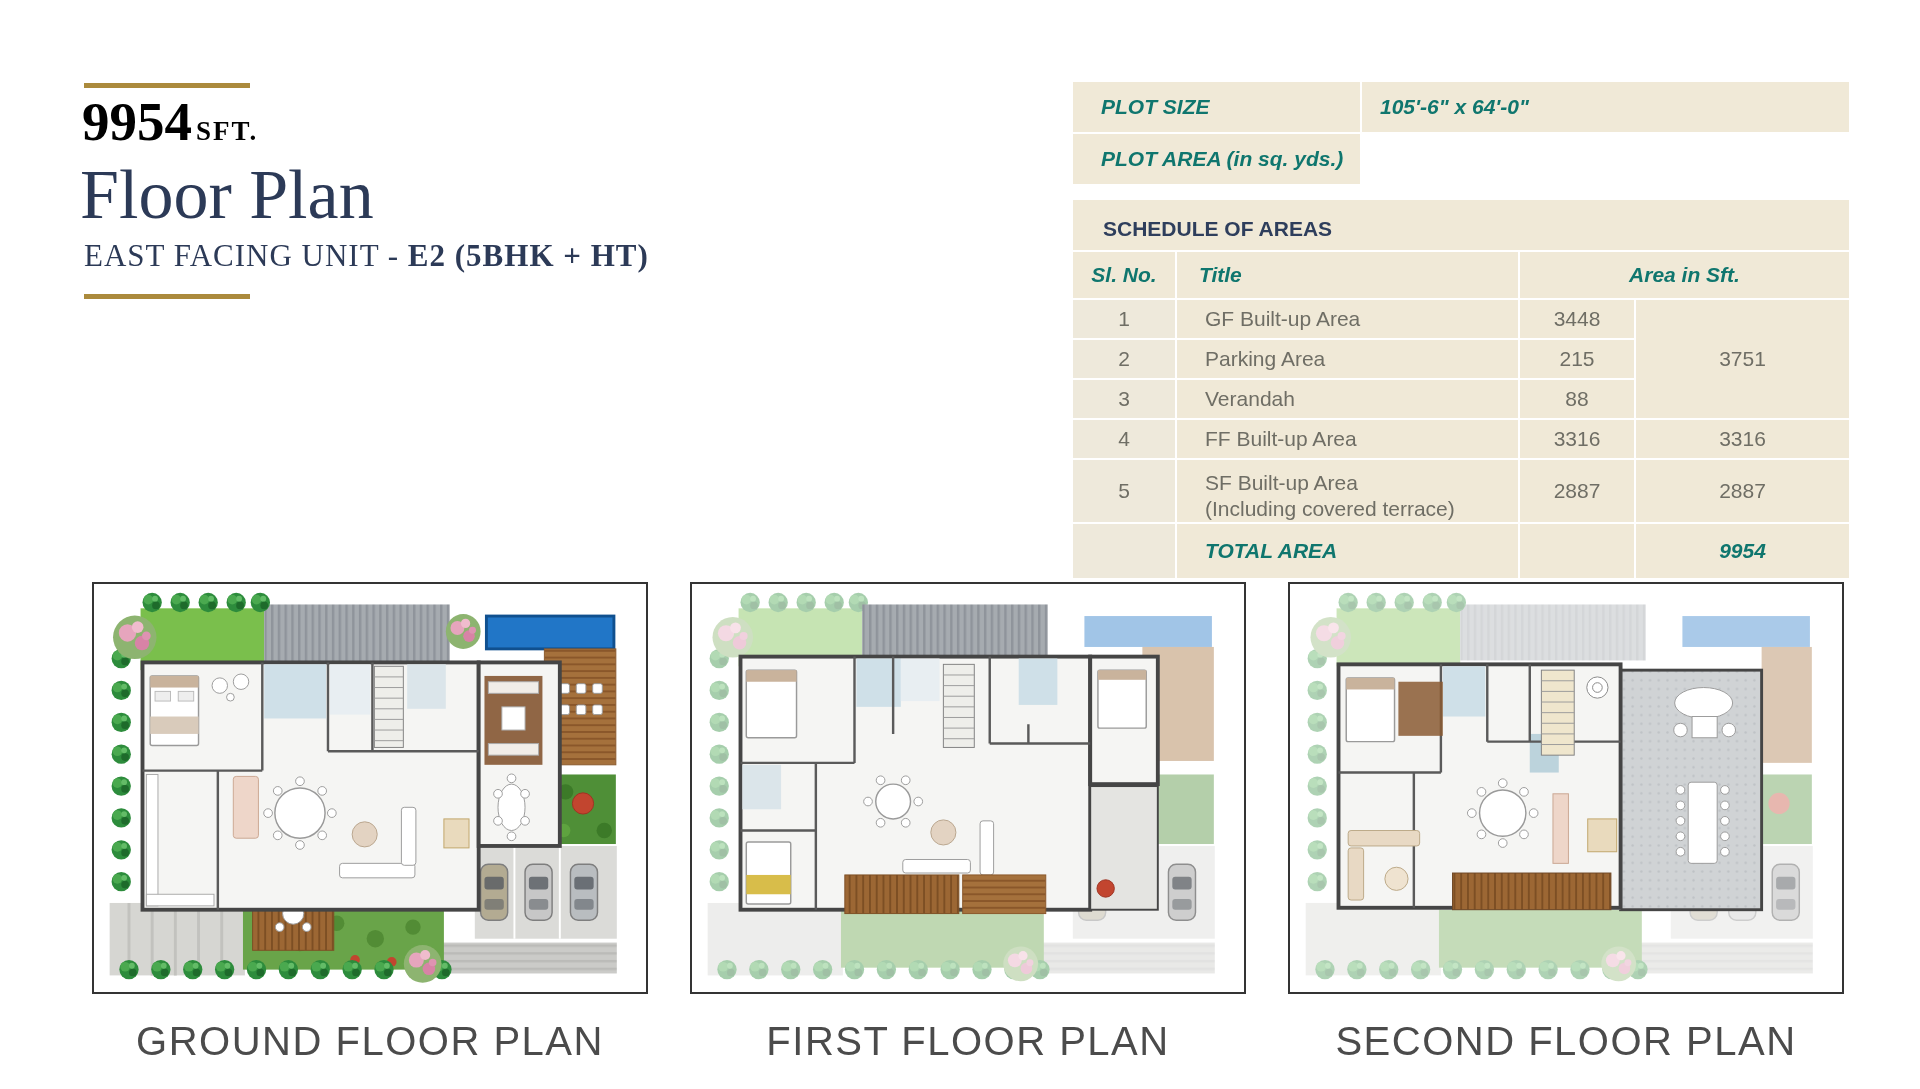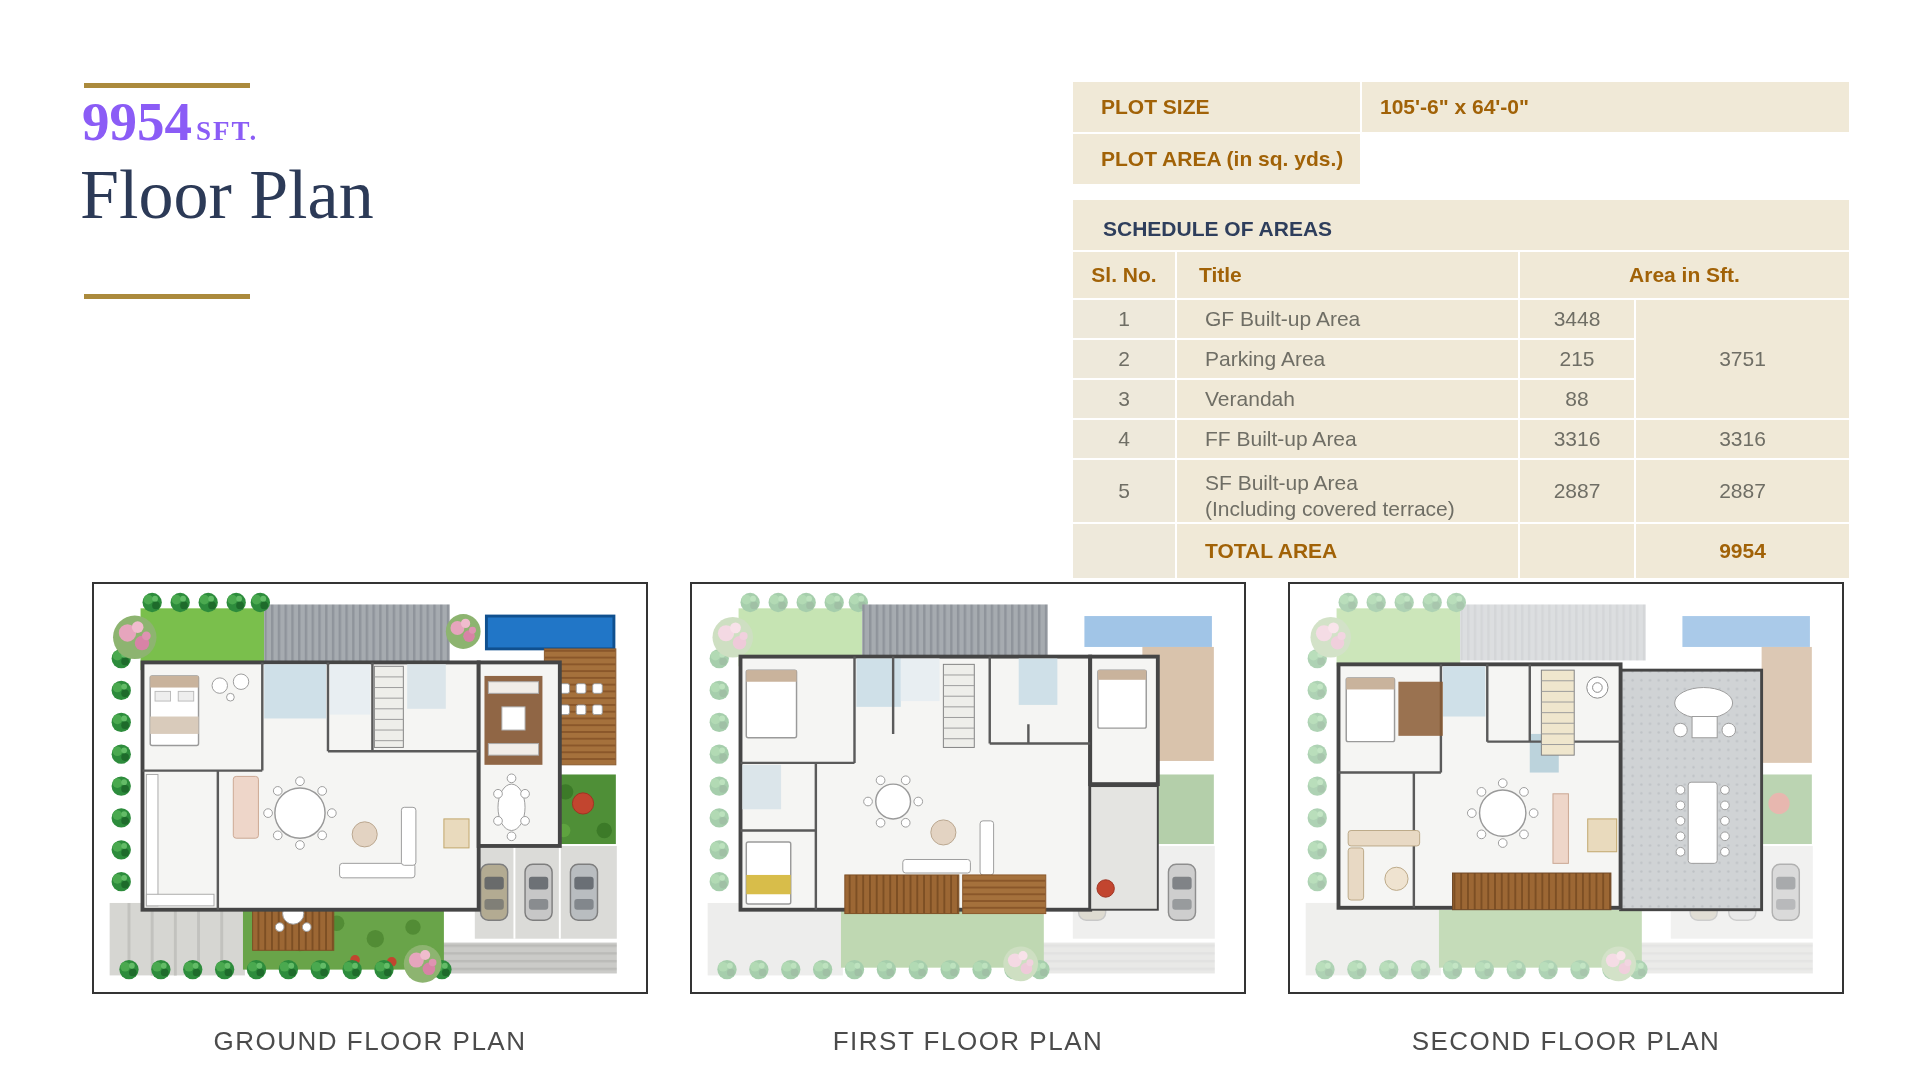--- a/index.html
+++ b/index.html
@@ -2,51 +2,51 @@
 <html><head>
 <meta charset="utf-8">
 <style>
   html,body{margin:0;padding:0;background:#ffffff;}
   .page{position:relative;width:1920px;height:1089px;background:#ffffff;overflow:hidden;
         font-family:"Liberation Sans",sans-serif;}
   
   .gold-rule{position:absolute;left:84px;width:166px;height:5px;background:#ab8a3c;}
   .rule-top{top:83px;}
   .rule-bottom{top:294px;}
-  .big-num{position:absolute;left:82px;top:94px;color:#8b5cf6;
+  .big-num{position:absolute;left:82px;top:94px;color:#000000;
            font-family:"Liberation Serif",serif;font-weight:bold;font-size:55px;line-height:1;}
   .big-num .unit{font-size:27px;font-weight:bold;letter-spacing:2px;margin-left:4px;}
   .plan-title{position:absolute;left:80px;top:148px;color:#2c3a57;
               font-family:"Liberation Serif",serif;font-weight:500;font-size:70px;line-height:1;margin-top:12px;}
   .plan-subtitle{position:absolute;left:84px;top:238px;color:#2c3a57;
               font-family:"Liberation Serif",serif;font-size:31px;letter-spacing:1px;white-space:nowrap;}
   .plan-subtitle .em{font-weight:bold;}
   
   .plot-table{position:absolute;left:1073px;top:82px;width:776px;
               display:grid;grid-template-columns:287px 487px;grid-auto-rows:50px;gap:2px;}
   .cell{background:#f0e9d7;display:flex;align-items:center;box-sizing:border-box;
         font-size:21px;color:#6f6e65;}
-  .cell.bold{color:#a16207;font-weight:bold;}
+  .cell.bold{color:#0f766e;font-weight:bold;font-style:italic;}
   .cell.pad-l{padding-left:28px;}
   .cell.pad-v{padding-left:18px;}
   .cell.center{justify-content:center;}
   .cell.sl{background:#eee9db;}
   .schedule{position:absolute;left:1073px;top:200px;width:776px;}
   .schedule-caption{background:#f0e9d7;height:50px;display:flex;align-items:center;
         padding-left:30px;box-sizing:border-box;color:#2e3e5c;font-weight:bold;font-size:21px;
         margin-bottom:2px;padding-top:8px;}
   .schedule-grid{display:grid;grid-template-columns:102px 341px 114px 213px;
         grid-template-rows:46px 38px 38px 38px 38px 62px 54px;gap:2px;}
   .two-line{display:flex;flex-direction:column;justify-content:flex-end;align-items:flex-start;line-height:1.25;}
   
   .plan-frame{position:absolute;top:582px;width:556px;height:412px;border:2px solid #343434;
         background:#ffffff;padding:5px;box-sizing:border-box;}
   .plan-frame svg{display:block;width:100%;height:100%;}
   .frame-1{left:92px;} .frame-2{left:690px;} .frame-3{left:1288px;}
-  .plan-caption{position:absolute;top:1022px;width:556px;text-align:center;font-size:26px;
+  .plan-caption{position:absolute;top:1022px;width:556px;text-align:center;font-size:40px;
         color:#4b4b4b;letter-spacing:1.5px;line-height:38px;}
   .cap-1{left:92px;} .cap-2{left:690px;} .cap-3{left:1288px;}
 </style>
 </head>
 <body>
 
 <svg width="0" height="0" style="position:absolute" aria-hidden="true">
   <defs>
     <g id="tree">
         <circle r="10" fill="#2d8c3c"></circle>
@@ -92,20 +92,23 @@
   </defs>
 </svg>
 
 <div class="page">
 
   <div class="gold-rule rule-top"></div>
   <div class="big-num">
     <span>9954</span><span class="unit">SFT.</span>
   </div>
   <div class="plan-title">Floor Plan</div>
+  <div class="plan-subtitle">
+    <span>EAST FACING UNIT - </span><span class="em">E2 (5BHK + HT)</span>
+  </div>
   <div class="gold-rule rule-bottom"></div>
 
   <div class="plot-table">
     <div class="cell bold pad-l">PLOT SIZE</div>
     <div class="cell bold pad-v">105'-6" x 64'-0"</div>
     <div class="cell bold pad-l">PLOT AREA (in sq. yds.)</div>
   </div>
 
   <div class="schedule">
     <div class="schedule-caption">SCHEDULE OF AREAS</div>

